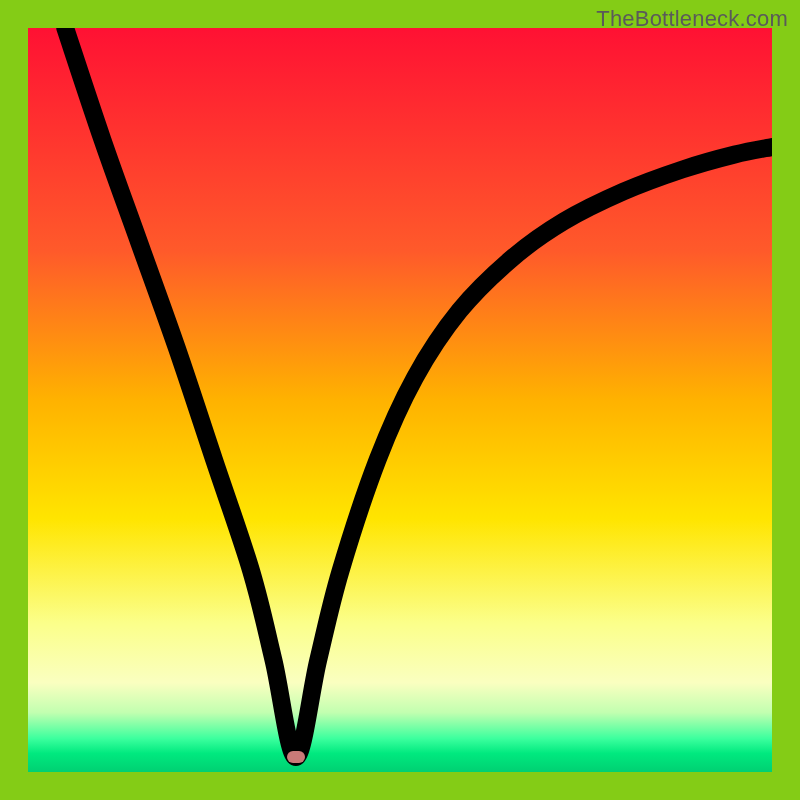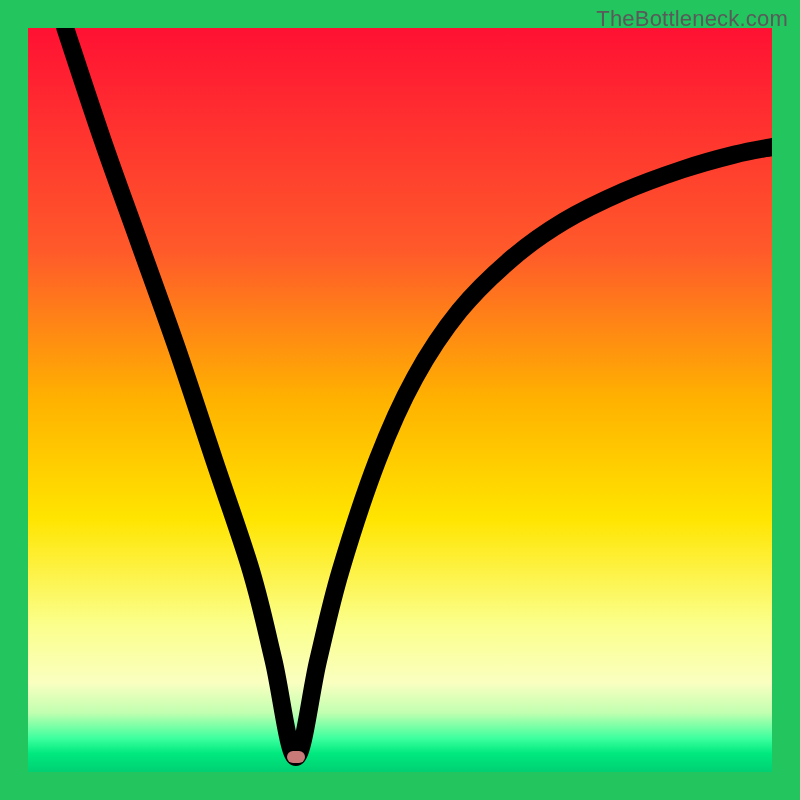--- a/index.html
+++ b/index.html
@@ -1,20 +1,20 @@
 <!DOCTYPE html>
 <html><head>
 <meta charset="utf-8">
 <style>
   * { margin: 0; padding: 0; box-sizing: border-box; }
   html, body { width: 800px; height: 800px; overflow: hidden; background: #000; }
   .frame {
     width: 800px;
     height: 800px;
-    background: #22c55e;
+    background: #84cc16;
     position: relative;
   }
   .plot-area {
     position: absolute;
     left: 28px;
     top: 28px;
     width: 744px;
     height: 744px;
     overflow: hidden;
   }

